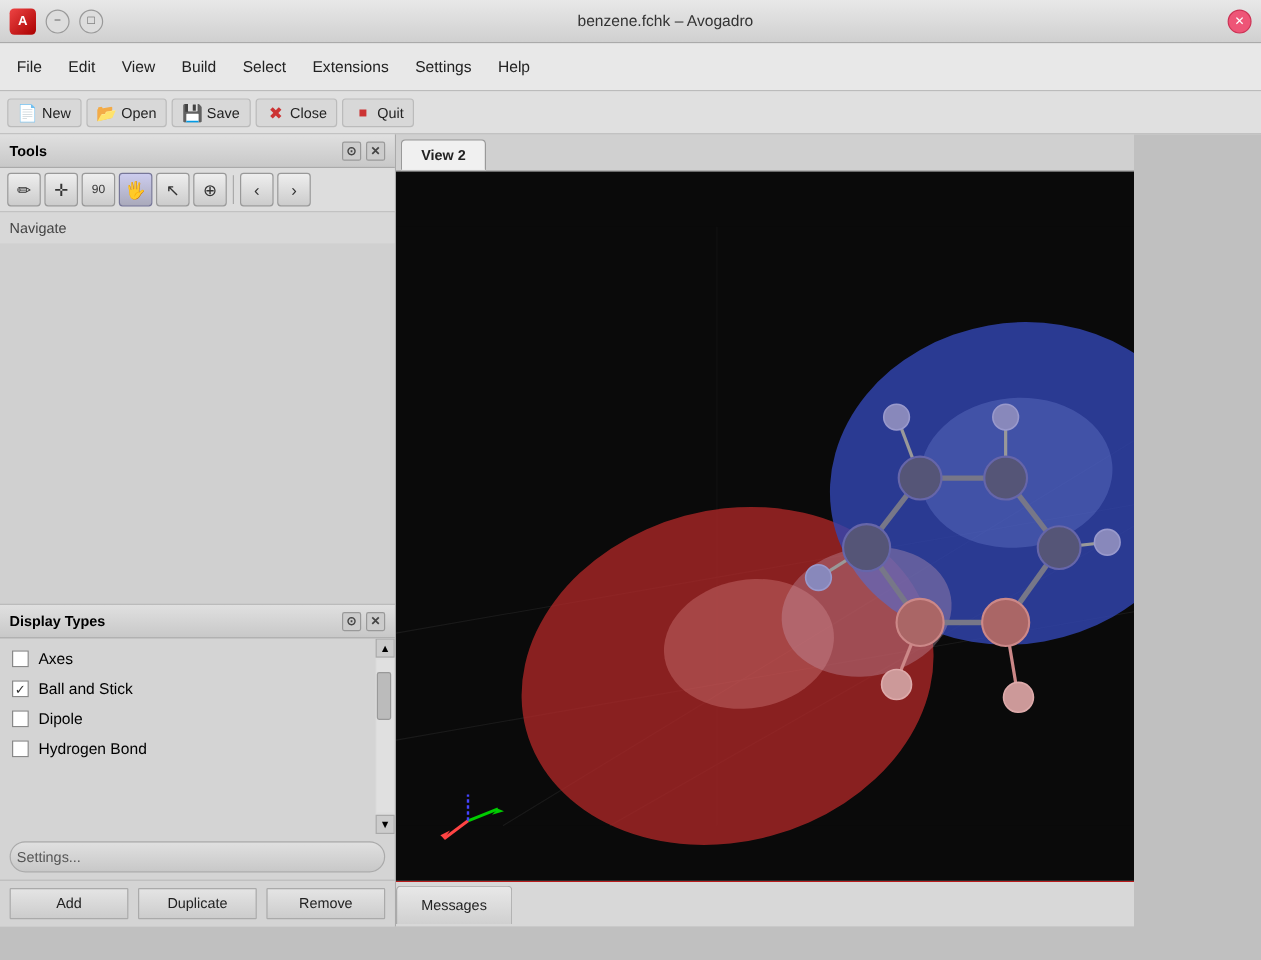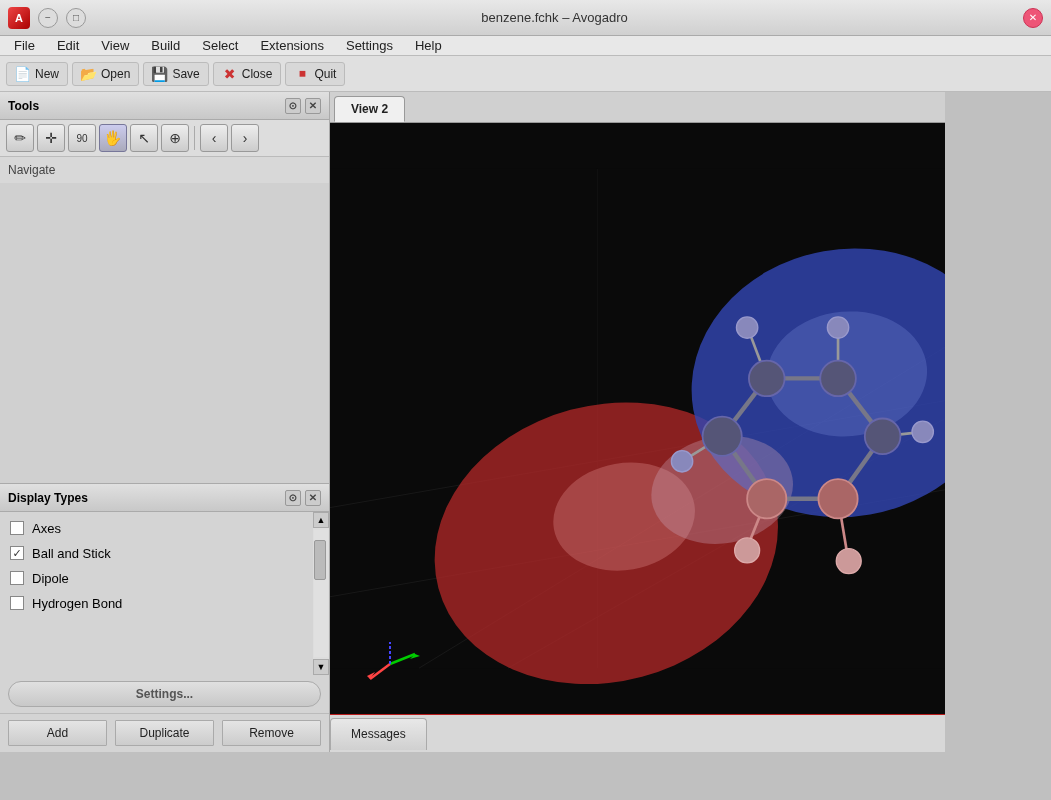--- a/index.html
+++ b/index.html
@@ -52,21 +52,21 @@
       cursor: pointer;
       font-size: 10px;
       color: #555;
     }
     #close-btn { background: #e57; border-color: #c35; color: white; }
 
     
     #menu-bar {
       background: #e8e8e8;
       border-bottom: 1px solid #bbb;
-      height: 20px;
+      height: 40px;
       display: flex;
       align-items: center;
       padding: 0 4px;
       gap: 2px;
     }
     .menu-item {
       padding: 3px 10px;
       cursor: pointer;
       border-radius: 3px;
       font-size: 13px;
@@ -194,21 +194,21 @@
     #display-section {
       flex: 1;
       display: flex;
       flex-direction: column;
     }
     #display-list {
       padding: 4px 0;
     }
     .display-item {
       display: flex;
-      align-items: flex-start;
+      align-items: flex-end;
       padding: 5px 10px;
       gap: 8px;
       font-size: 13px;
       cursor: pointer;
     }
     .checkbox {
       width: 14px;
       height: 14px;
       border: 1px solid #888;
       background: white;
@@ -271,25 +271,23 @@
       flex: 1;
       overflow: hidden;
     }
 
     #settings-btn {
       margin: 6px 8px;
       padding: 5px;
       background: linear-gradient(to bottom, #e0e0e0, #c8c8c8);
       border: 1px solid #aaa;
       border-radius: 13px;
-      text-align: center;
       cursor: pointer;
       font-size: 12px;
       color: #555;
-      font-weight: bold;
     }
 
     #display-buttons {
       display: flex;
       gap: 8px;
       padding: 6px 8px;
       background: #d4d4d4;
       border-top: 1px solid #bbb;
     }
     .action-btn {

